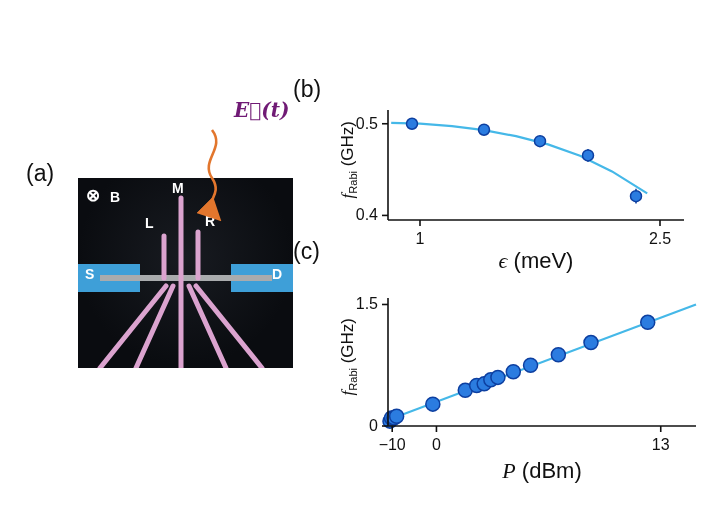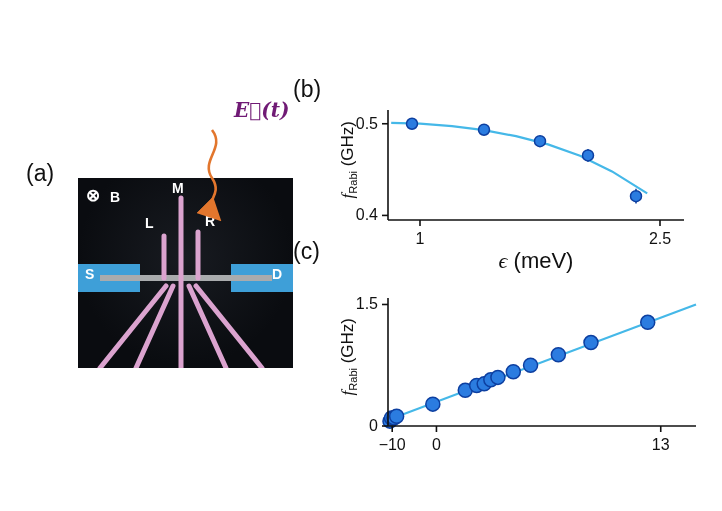--- a/index.html
+++ b/index.html
@@ -134,15 +134,18 @@
         <text x="56.20780945216615" y="162" text-anchor="middle" font-size="16" fill="#111">−10</text>
         <line x1="100.44554118197871" y1="138" x2="100.44554118197871" y2="144" stroke="#111" stroke-width="1.6"></line>
         <text x="100.44554118197871" y="162" text-anchor="middle" font-size="16" fill="#111">0</text>
         <line x1="324.7380026550447" y1="138" x2="324.7380026550447" y2="144" stroke="#111" stroke-width="1.6"></line>
         <text x="324.7380026550447" y="162" text-anchor="middle" font-size="16" fill="#111">13</text>
         <line x1="46" y1="138" x2="52" y2="138" stroke="#111" stroke-width="1.6"></line>
         <text x="42" y="143" text-anchor="end" font-size="16" fill="#111">0</text>
         <line x1="46" y1="16.481012658227854" x2="52" y2="16.481012658227854" stroke="#111" stroke-width="1.6"></line>
         <text x="42" y="21.481012658227854" text-anchor="end" font-size="16" fill="#111">1.5</text>
       </svg>
+    <div class="xlabel">
+      <span class="msym">P</span><span> (dBm)</span>
+    </div>
   </div>
 
 </div>
 
 </body></html>

